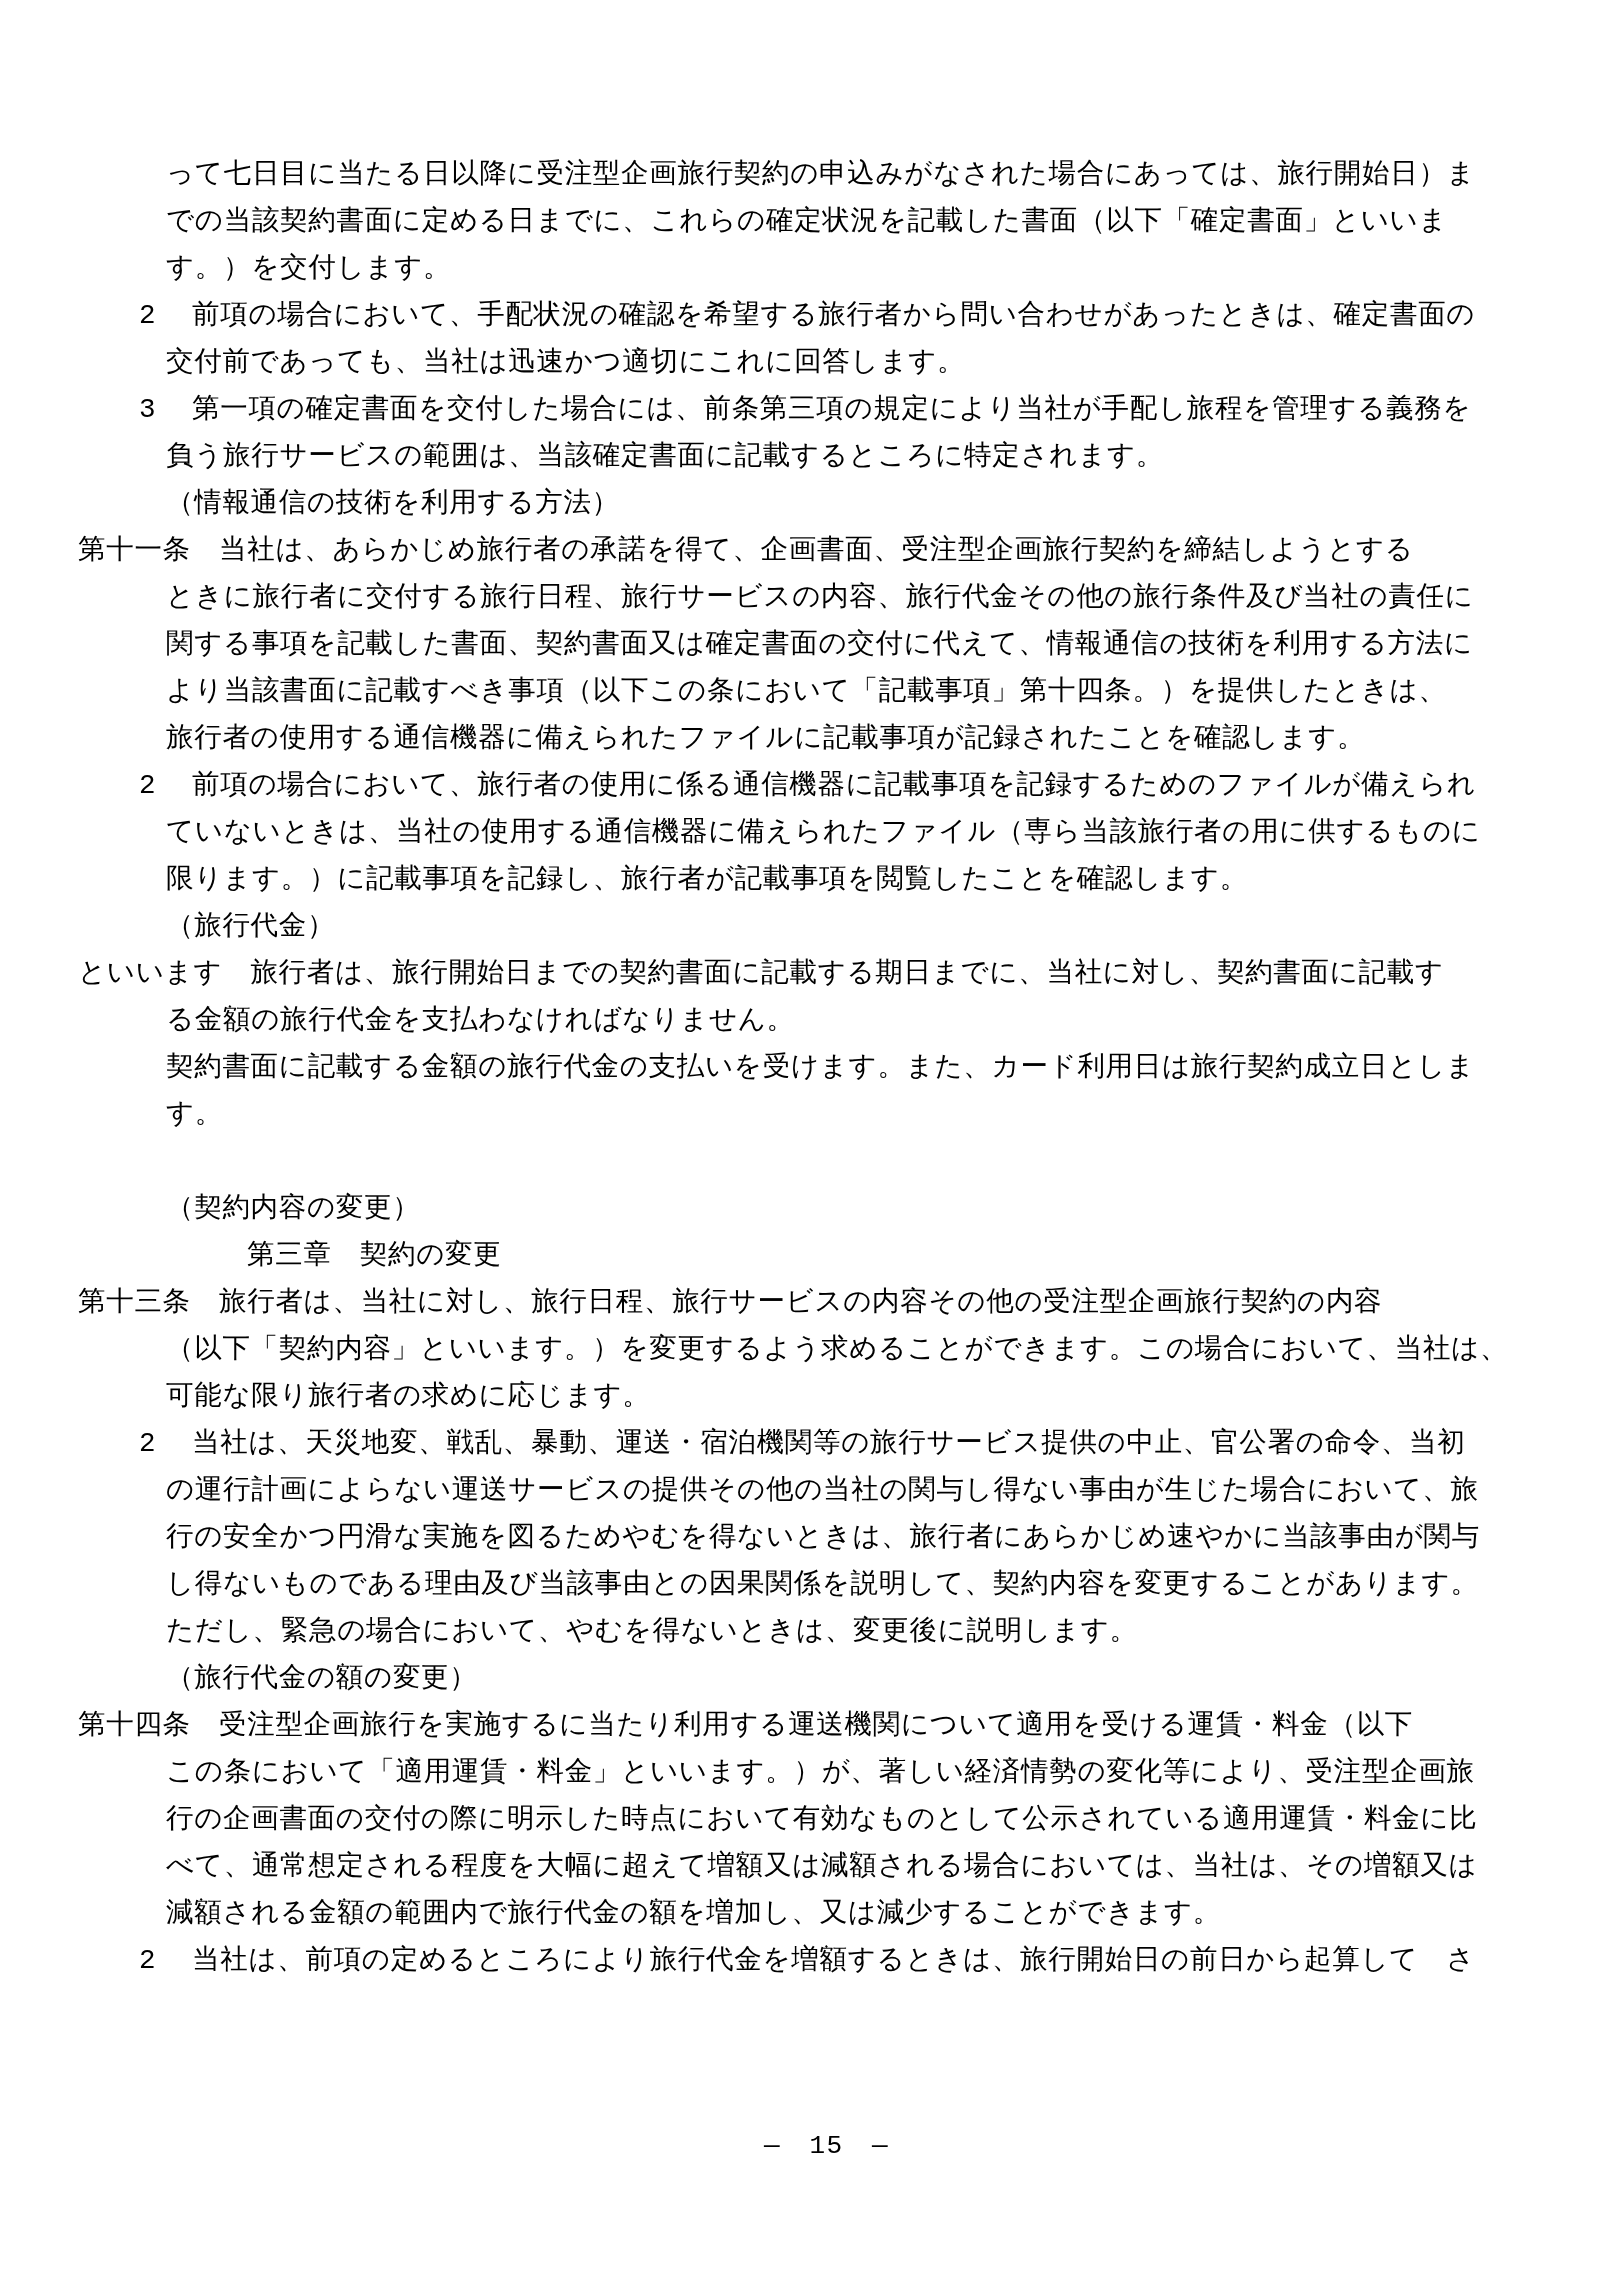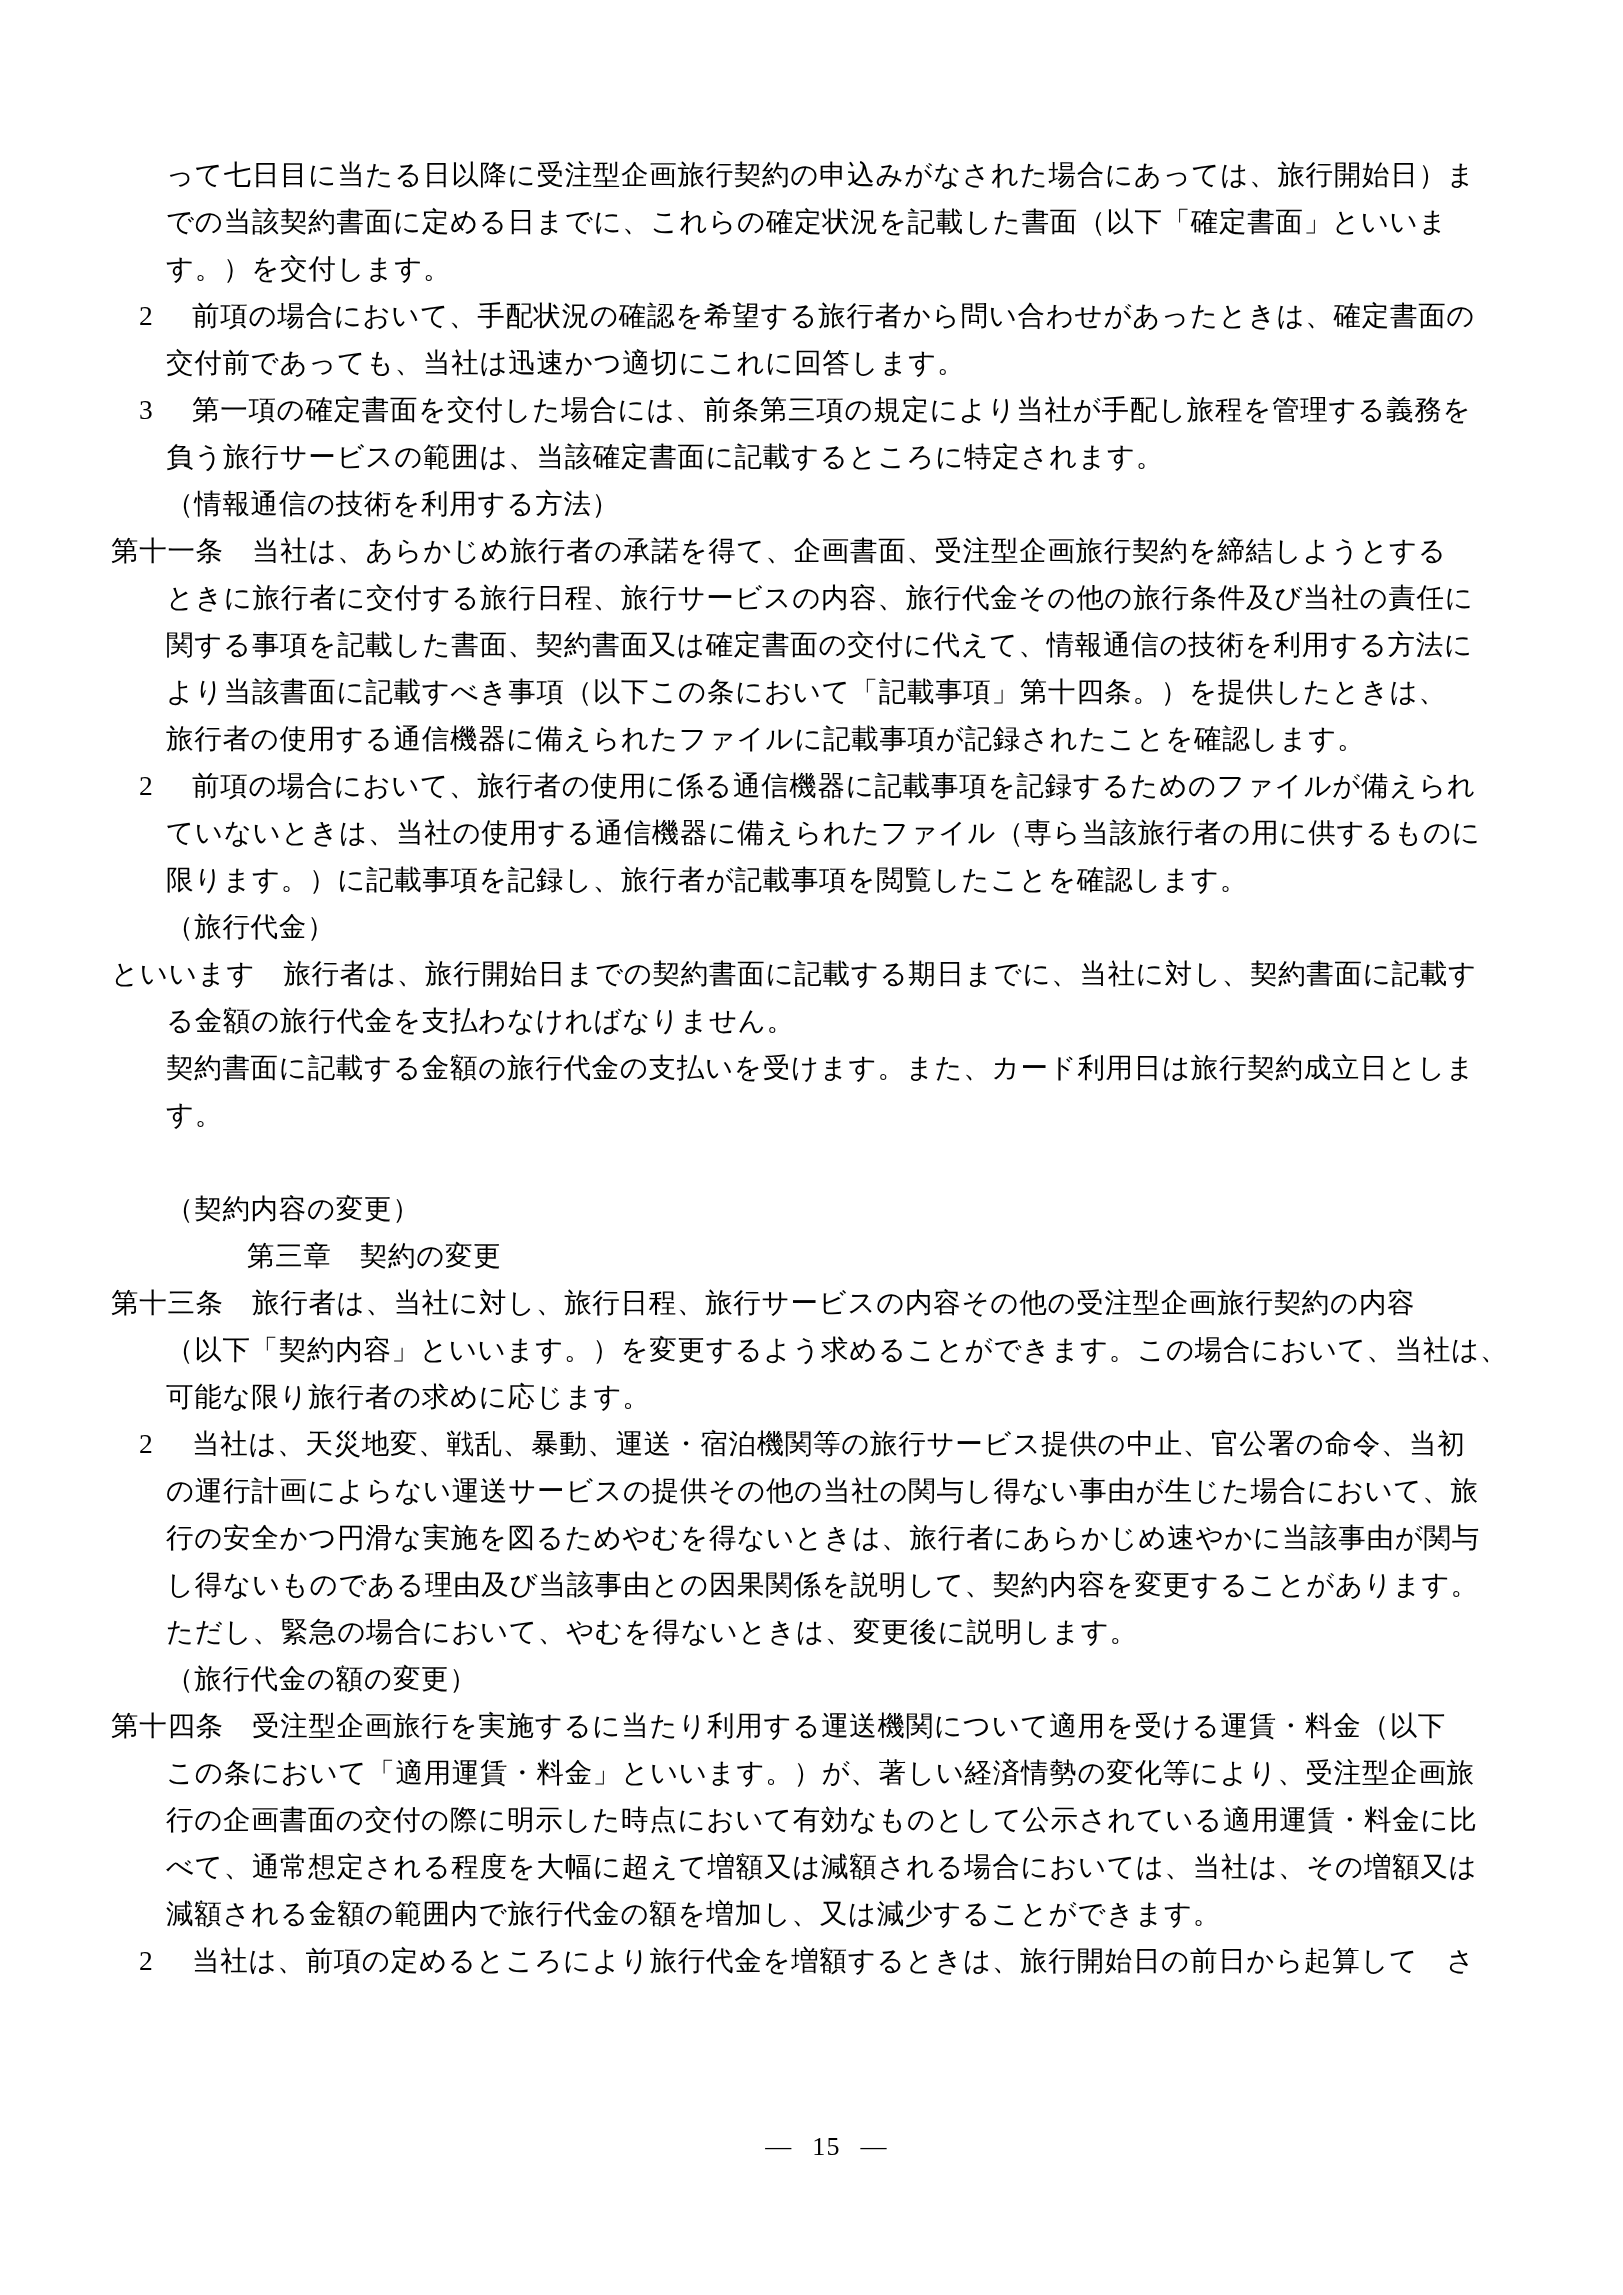--- a/index.html
+++ b/index.html
@@ -6,38 +6,38 @@
     margin: 0;
     padding: 0;
     background: #ffffff;
   }
   .page {
     position: relative;
     width: 1623px;
     height: 2295px;
     background: #ffffff;
     color: #000000;
-    font-family: Liberation Serif, serif;
+    font-family: Liberation Mono, monospace;
     overflow: hidden;
   }
   .content {
     position: absolute;
     top: 151px;
     left: 0;
     right: 0;
   }
   .line {
     height: 47px;
     line-height: 47px;
     font-size: 27.5px;
     letter-spacing: 0.7px;
     white-space: pre;
   }
   
-  .line.a  { padding-left: 111px; }
+  .line.a  { padding-left: 78px; }
   
   .line.c  { padding-left: 166px; }
   
   .line.ch { padding-left: 247px; }
   
   .line.n  { padding-left: 139px; }
   .line.n .num {
     display: inline-block;
     width: 53px;
     letter-spacing: 0;

